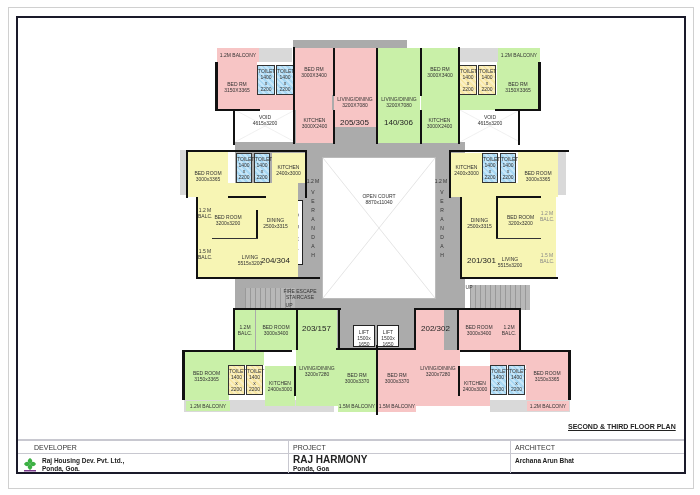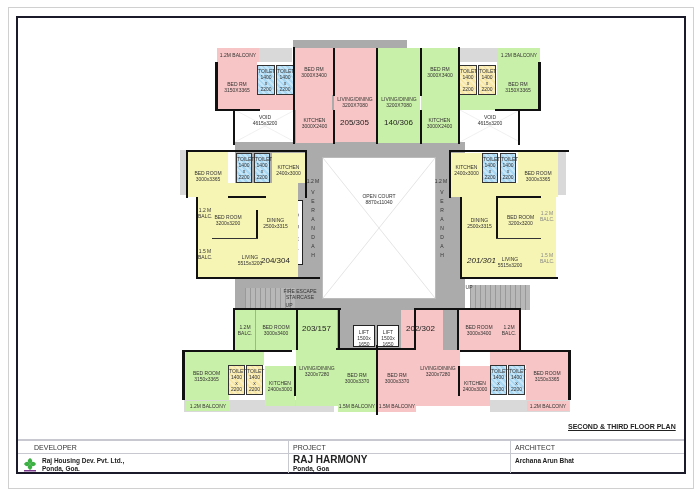--- a/index.html
+++ b/index.html
@@ -122,21 +122,21 @@
     </div>
     <div class="r pink" style="left:257px;top:95px;width:75px;height:15px;"></div>
     <div class="r pink" style="left:295px;top:48px;width:38px;height:47px;">
       <div class="lbl" style="left:0;right:0;top:18px;">BED RM
 3000X3400</div>
     </div>
     <div class="r pink" style="left:296px;top:110px;width:37px;height:33px;">
       <div class="lbl" style="left:0;right:0;top:7px;">KITCHEN
 3000X2400</div>
     </div>
-    <div class="r pink" style="left:334px;top:48px;width:42px;height:94px;">
+    <div class="r pink" style="left:334px;top:48px;width:42px;height:79px;">
       <div class="lbl" style="left:0;right:0;top:48px;">LIVING/DINING
 3200X7080</div>
       <div class="num" style="left:6px;top:70px;">205/305</div>
     </div>
     <div class="void" style="left:235px;top:110px;width:60px;height:32px;">
       <svg viewBox="0 0 100 100" preserveAspectRatio="none">
           <line x1="0" y1="0" x2="100" y2="100" stroke="#ddd"></line>
           <line x1="100" y1="0" x2="0" y2="100" stroke="#ddd"></line>
         </svg>
       <div class="lbl" style="left:0;right:0;top:4px;">VOID
@@ -274,21 +274,21 @@
     <div class="r yellow" style="left:450px;top:183px;width:70px;height:14px;"></div>
     <div class="r yellow" style="left:462px;top:197px;width:94px;height:80px;"></div>
     <div class="r yellow" style="left:498px;top:200px;width:45px;height:38px;">
       <div class="lbl" style="left:0;right:0;top:14px;">BED ROOM
 3200x3200</div>
     </div>
     <div class="lbl" style="left:462px;top:217px;width:35px;">DINING
 2500x3315</div>
     <div class="lbl" style="left:485px;top:256px;width:50px;">LIVING
 5515x3200</div>
-    <div class="num" style="left:467px;top:256px;font-style:italic;">201/301</div>
+    <div class="num" style="left:467px;top:256px;">201/301</div>
     <div class="lbl" style="left:540px;top:210px;width:14px;color:#888;">1.2  M
 BALC.</div>
     <div class="lbl" style="left:540px;top:252px;width:14px;color:#888;">1.5 M
 BALC.</div>
     <div class="wall" style="left:449px;top:150px;width:120px;height:2px;"></div>
     <div class="wall" style="left:460px;top:197px;width:2px;height:82px;"></div>
     <div class="wall" style="left:460px;top:277px;width:98px;height:2px;"></div>
     <div class="wall" style="left:449px;top:150px;width:2px;height:48px;"></div>
     <div class="wall" style="left:496px;top:196px;width:45px;height:2px;"></div>
     <div class="wall" style="left:496px;top:198px;width:2px;height:40px;"></div>
@@ -355,21 +355,21 @@
   </div>
 
   <div>
     <div class="r pink" style="left:378px;top:350px;width:38px;height:50px;">
       <div class="lbl" style="left:0;right:0;top:22px;">BED RM
 3000x3370</div>
     </div>
     <div class="r pink" style="left:378px;top:400px;width:38px;height:12px;">
       <div class="lbl" style="left:0;right:0;top:3px;">1.5M BALCONY</div>
     </div>
-    <div class="r pink" style="left:401px;top:310px;width:42px;height:40px;">
+    <div class="r pink" style="left:416px;top:310px;width:28px;height:40px;">
       <div class="num" style="left:5px;top:14px;">202/302</div>
     </div>
     <div class="r pink" style="left:416px;top:350px;width:44px;height:56px;">
       <div class="lbl" style="left:0;right:0;top:15px;">LIVING/DINING
 3200x7280</div>
     </div>
     <div class="r pink" style="left:459px;top:310px;width:40px;height:40px;">
       <div class="lbl" style="left:0;right:0;top:14px;">BED ROOM
 3000x3400</div>
     </div>

